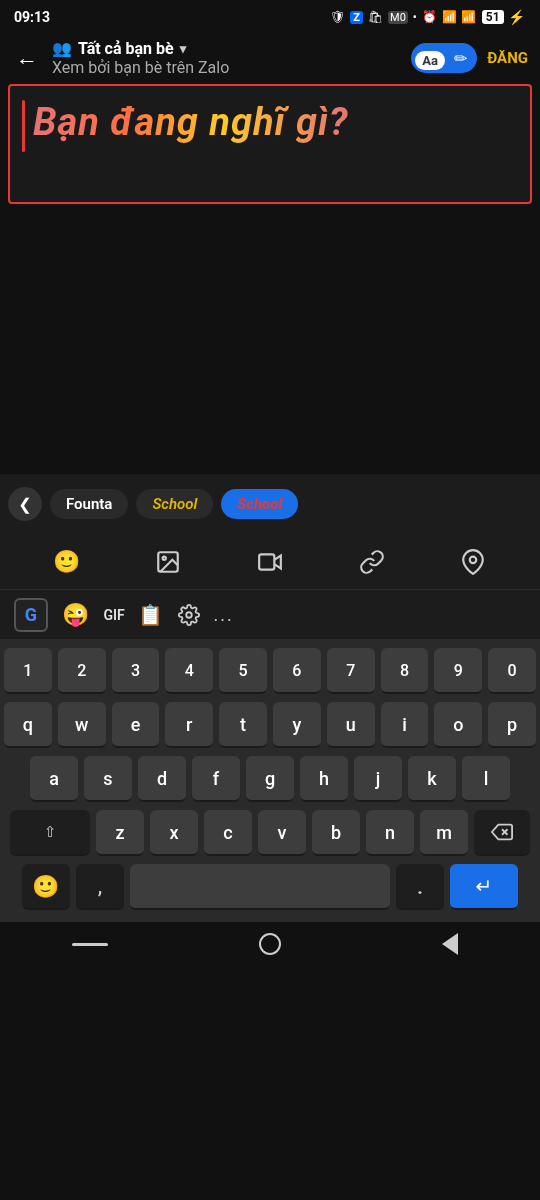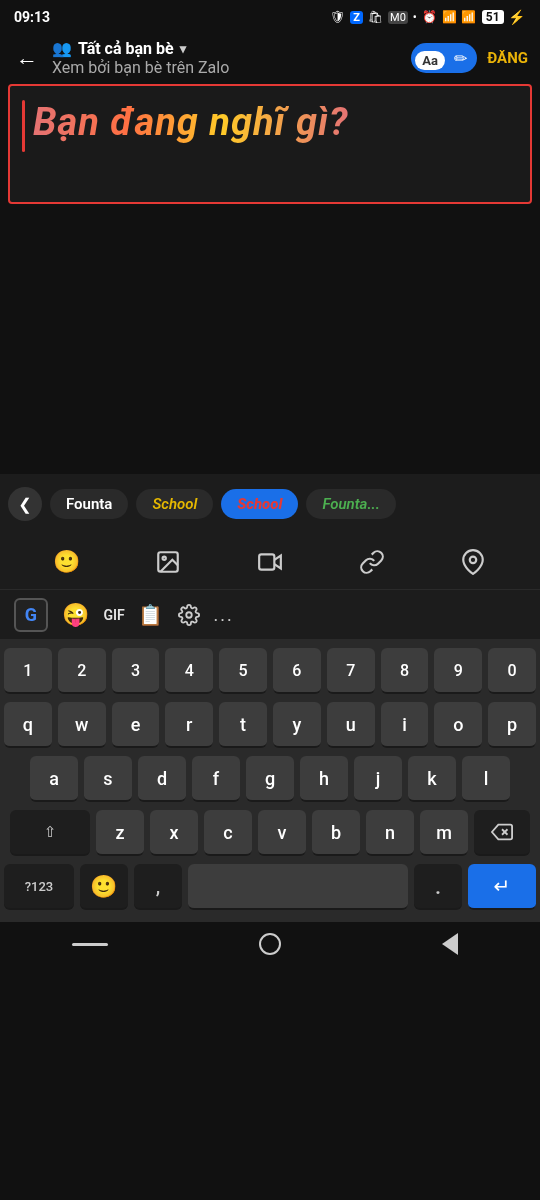--- a/index.html
+++ b/index.html
@@ -419,23 +419,20 @@
   </div>
   <div class="font-chip hello">
     <span>Founta</span>
   </div>
   <div class="font-chip young">
     <span>School</span>
   </div>
   <div class="font-chip school">
     <span>School</span>
   </div>
-  <div class="font-chip fountain">
-    <span>Founta...</span>
-  </div>
 </div>
 
 <div class="keyboard-toolbar">
   <div class="toolbar-icon">
     <span>🙂</span>
   </div>
   <div class="toolbar-icon">
     <svg width="26" height="26" viewBox="0 0 24 24" fill="none" stroke="#ccc" stroke-width="2">
       <rect x="3" y="3" width="18" height="18" rx="2"></rect>
         <circle cx="8.5" cy="8.5" r="1.5"></circle>
@@ -612,23 +609,20 @@
     <div class="key special-key backspace-key">
       <svg width="22" height="22" viewBox="0 0 24 24" fill="none" stroke="#ccc" stroke-width="2">
         <path d="M21 4H8l-7 8 7 8h13a2 2 0 0 0 2-2V6a2 2 0 0 0-2-2z"></path>
         <line x1="18" y1="9" x2="12" y2="15"></line>
           <line x1="12" y1="9" x2="18" y2="15"></line>
       </svg>
     </div>
   </div>
 
   <div class="key-row">
-    <div class="key special-key" style="max-width:70px;flex:1.8;font-size:13px;">
-      <span>?123</span>
-    </div>
     <div class="key special-key emoji-key" style="max-width:48px;">
       <span>🙂</span>
     </div>
     <div class="key special-key" style="max-width:48px;font-size:20px;">
       <span>,</span>
     </div>
     <div class="key space-key">
       <span style="color:#888;font-size:13px;"></span>
     </div>
     <div class="key special-key period-key" style="font-size:22px;">

